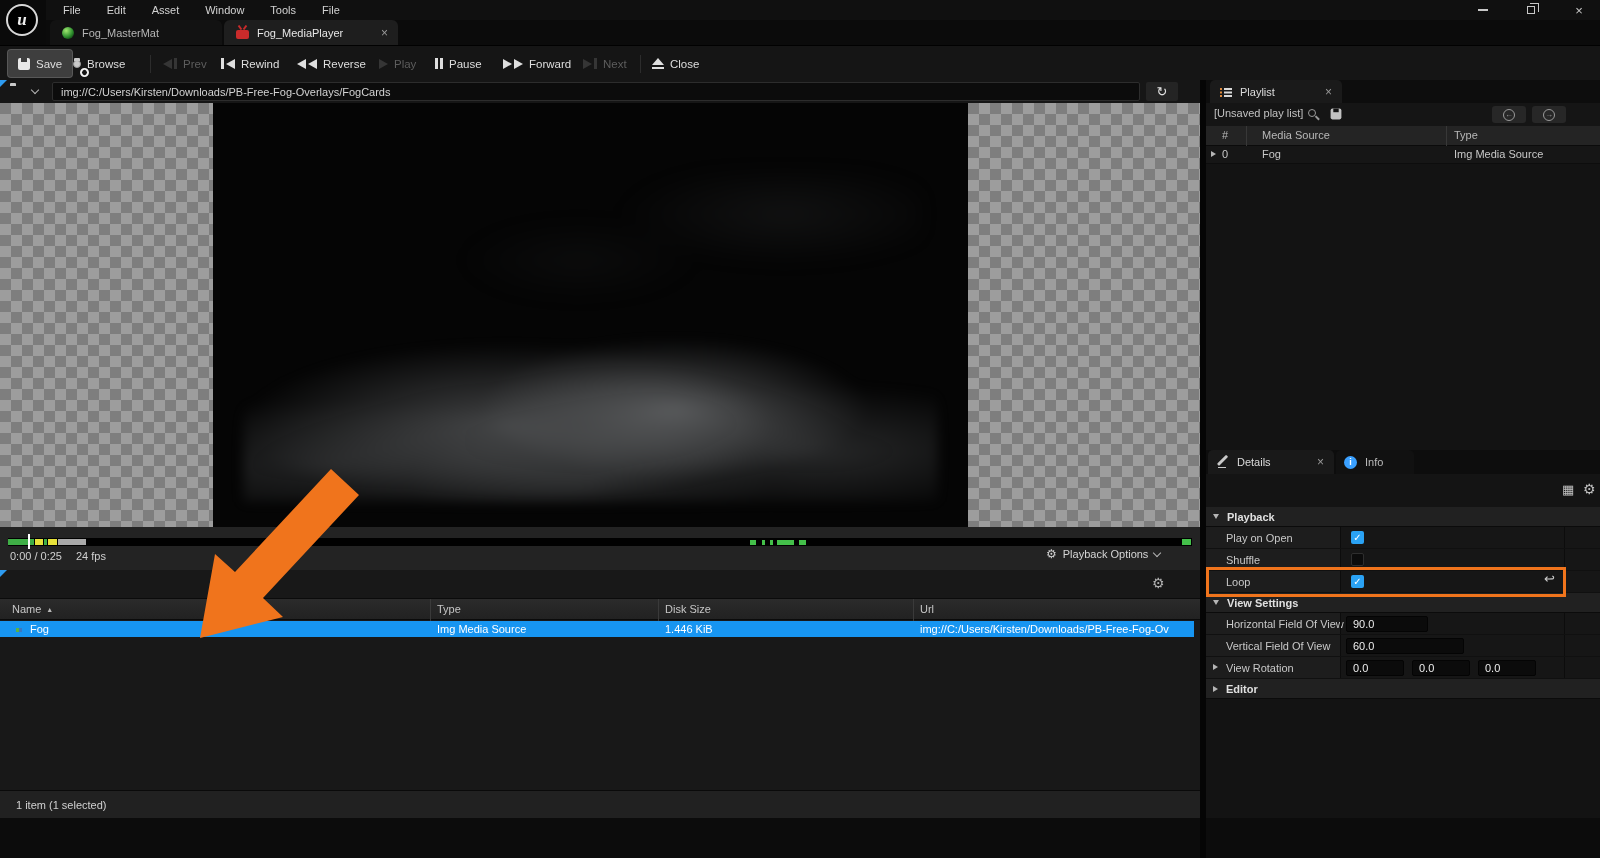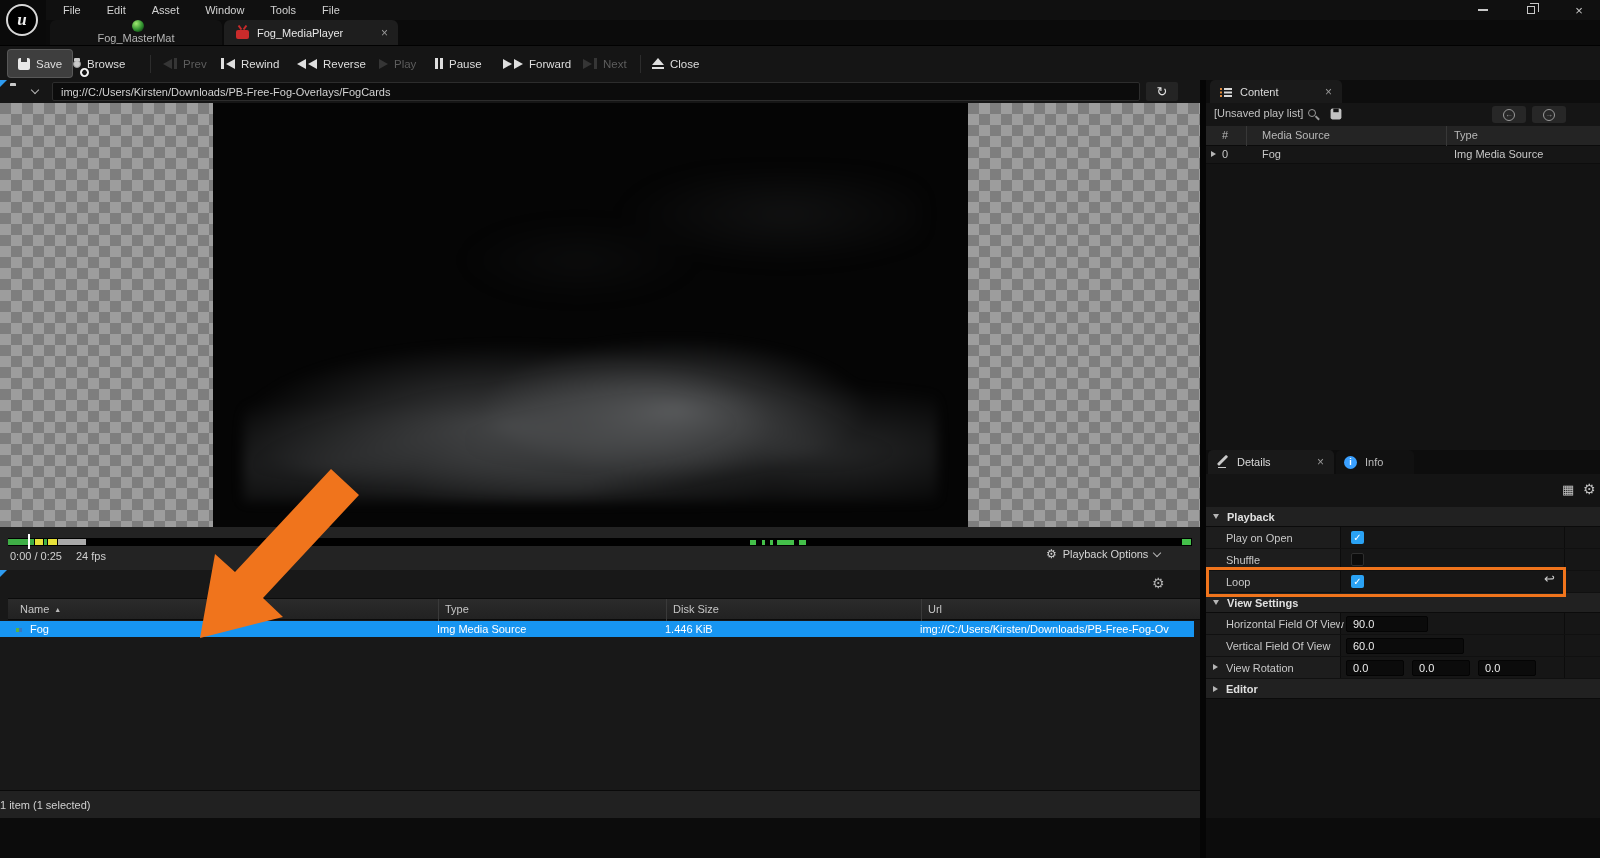--- a/index.html
+++ b/index.html
@@ -23,21 +23,21 @@
   .wc { width:26px; height:18px; display:flex; align-items:center; justify-content:center; color:#c8c8c8; }
   .min-bar { width:10px; height:2px; background:#c8c8c8; }
   .restore-box { width:8px; height:8px; border:1px solid #c8c8c8; position:relative; }
   .restore-box::before { content:""; position:absolute; left:2px; top:-4px; width:8px; height:8px; border:1px solid #c8c8c8; border-left:none; border-bottom:none; }
   .close-x { font-size:13px; }
 
   
   .tabbar { left:46px; top:20px; width:1554px; height:25px; background:#0b0b0b; }
   .tab { position:absolute; top:0; height:25px; display:flex; align-items:center;
     border-radius:6px 6px 0 0; font-size:11px; }
-  .tab-master { left:4px; width:172px; background:#121212; color:#b5b5b5;flex-direction:column; }
+  .tab-master { left:4px; width:172px; background:#121212; color:#b5b5b5; }
   .tab-media  { left:178px; width:174px; background:#1e1e1e; color:#e6e6e6; }
   .sphere { width:12px; height:12px; border-radius:50%; margin:0 8px 0 12px;
     background:radial-gradient(circle at 35% 30%, #9fe870, #2e8f2e 55%, #0a2f0a 90%); }
   .tv-icon { width:13px; height:9px; background:#c92b2b; border-radius:2px; position:relative; margin:3px 8px 0 12px; }
   .tv-icon::before { content:""; position:absolute; left:3px; top:-5px; width:2px; height:5px; background:#c92b2b; transform:rotate(-35deg); }
   .tv-icon::after  { content:""; position:absolute; right:3px; top:-5px; width:2px; height:5px; background:#c92b2b; transform:rotate(35deg); }
   .tab-close { margin-left:auto; margin-right:10px; color:#9a9a9a; font-size:12px; }
 
   
   .toolbar { left:0; top:45px; width:1600px; height:35px; background:#151515; border-top:1px solid #010101; }
@@ -99,33 +99,33 @@
   .track { position:absolute; left:8px; top:11px; width:1184px; height:8px; background:#010101; }
   .seg { position:absolute; top:1px; height:6px; }
   .playhead { position:absolute; left:20px; top:-4px; width:2px; height:15px; background:#fff; }
   .time-text { position:absolute; left:10px; top:23px; color:#d0d0d0; font-size:11px; display:flex; gap:14px; }
   .pb-options { position:absolute; left:1046px; top:21px; display:flex; align-items:center; gap:6px; color:#d5d5d5; }
   .gear { font-size:12px; color:#cfcfcf; line-height:1; }
 
   
   .library { left:0; top:570px; width:1200px; height:248px; background:#181818; }
   .lib-gear { position:absolute; left:1152px; top:5px; font-size:14px; color:#b0b0b0; }
-  .lib-header { position:absolute; left:8px; top:28px; width:1200px; height:22px;
+  .lib-header { position:absolute; left:0; top:28px; width:1200px; height:22px;
     background:linear-gradient(#2b2b2b,#222); border-top:1px solid #0b0b0b; border-bottom:1px solid #0b0b0b;
     color:#c6c6c6;padding-left:13px; }
   .lib-header .hdiv { position:absolute; top:0; width:1px; height:22px; background:#3a3a3a; }
   .hcell { position:absolute; top:4px; display:flex; align-items:center; gap:5px; }
   .sort-arrow { font-size:7px; color:#b8b8b8; }
   .lib-row { position:absolute; left:0; top:51px; width:1194px; height:16px; background:#1795f1; color:#fff; overflow:hidden; }
   .rcell { position:absolute; top:2px; white-space:nowrap; }
   .img-file { width:10px; height:12px; background:#efefef; border-radius:1px; position:relative; }
   .img-file::after { content:""; position:absolute; left:2px; top:5px; width:6px; height:4px;
     background:linear-gradient(90deg,#58b347 50%,#3a78c2 50%); }
   .lib-status { position:absolute; left:0; top:220px; width:1200px; height:28px; background:#212121;
-    border-top:1px solid #0a0a0a; display:flex; align-items:center; padding-left:0; color:#d0d0d0; }
+    border-top:1px solid #0a0a0a; display:flex; align-items:center; padding-left:16px; color:#d0d0d0; }
 
   
   .big-arrow { left:140px; top:430px; z-index:30; }
 
   
   .statusbar { left:0; top:818px; width:1600px; height:40px; background:#0f0f0f; border-top:2px solid #050505; z-index:5; }
   .sb-seg { position:absolute; top:2px; height:38px; background:#1a1a1a; display:flex; align-items:center; gap:7px; padding:0 10px; color:#d5d5d5; font-size:11.5px; }
   .log-icon { width:10px; height:12px; background:#ddd; border-radius:1px;
     background-image:linear-gradient(#8a8a8a 1px, transparent 1px); background-size:100% 3px; background-position:0 3px; }
   .cmd-icon { width:16px; height:12px; border:1px solid #b5b5b5; border-radius:2px; color:#b5b5b5;
@@ -376,21 +376,21 @@
   <div class="abs vdivider"></div>
 
   <div class="abs rpanel">
 
     <div class="r-tabbar">
       <div class="r-tab tab-playlist">
         <span class="plist-icon">
             <span class="dots"></span>
             <span class="bars"></span>
           </span>
-        <span>Content</span>
+        <span>Playlist</span>
         <span class="tab-close">×</span>
       </div>
     </div>
     <div class="r-toolbar">
       <span class="r-title">[Unsaved play list]</span>
       <span class="mag r-mag"></span>
       <span class="floppy gray r-floppy"></span>
       <div class="nav-btn" style="left:286px">
         <span class="circ">←</span>
       </div>

